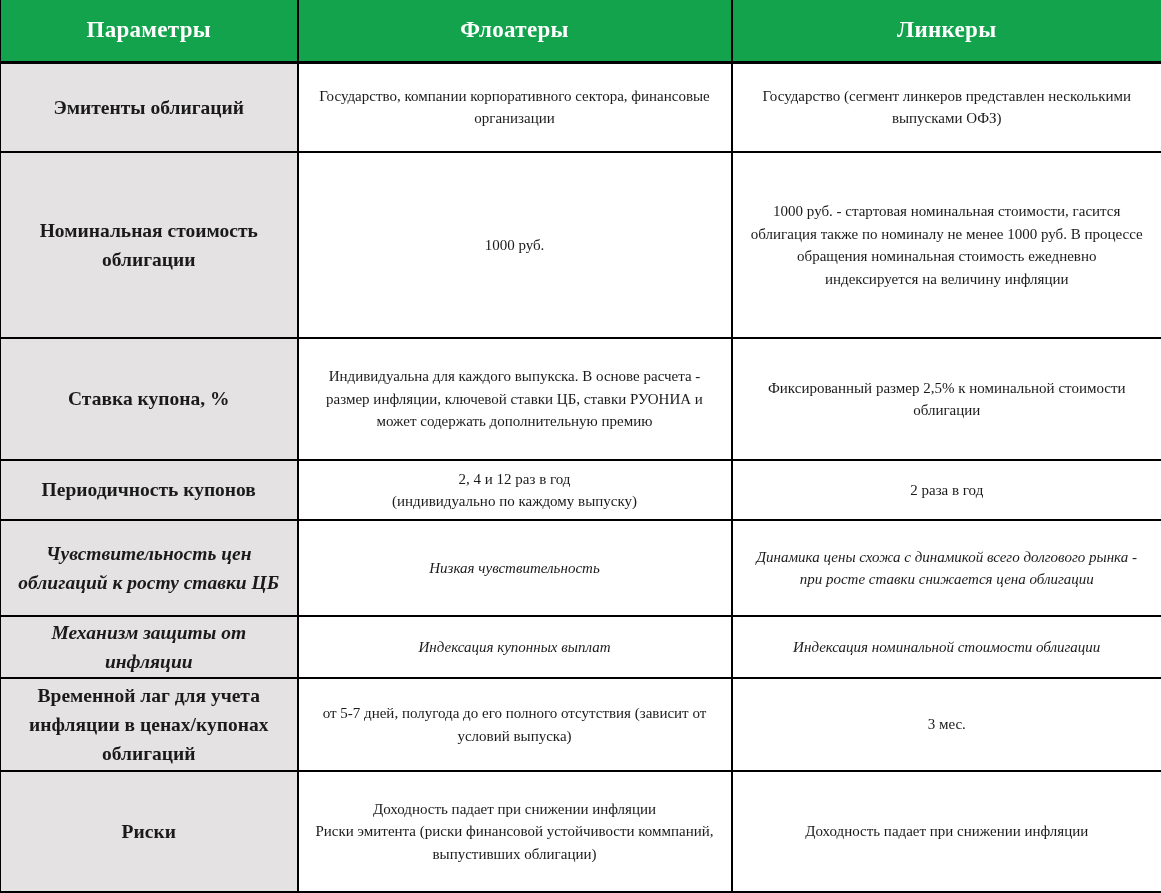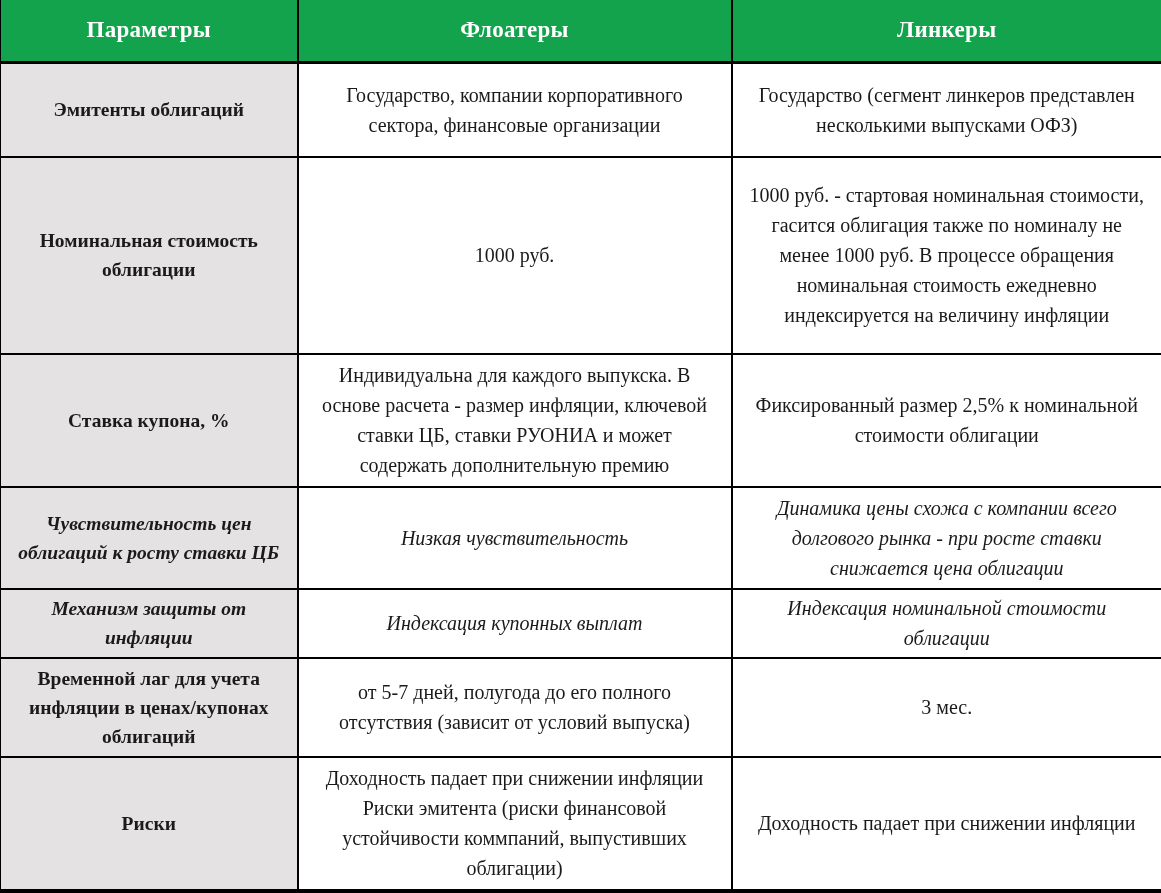--- a/index.html
+++ b/index.html
@@ -55,21 +55,21 @@
     background: var(--param_bg);
     color: var(--body_text);
     font-weight: bold;
     font-size: 19.5px;
     line-height: 1.5;
     padding: 0 10px;
   }
   td.val {
     background: var(--cell_bg);
     color: var(--body_text);
-    font-size: 20px;
+    font-size: 15px;
     line-height: 1.5;
     padding: 2px 16px;
   }
   
   tr.r-head { height: 62px; padding-left: 34px; }
   tr.r-0 { height: 90px; }
   tr.r-1 { height: 186px; }
   tr.r-2 { height: 122px; }
   tr.r-3 { height: 60px; }
   tr.r-4 { height: 96px; font-style: italic; }
@@ -103,24 +103,30 @@
       <tr class="r-1">
         <td class="param">Номинальная стоимость облигации</td>
         <td class="val">1000 руб.</td>
         <td class="val">1000 руб. - стартовая номинальная стоимости, гасится облигация также по номиналу не менее 1000 руб. В процессе обращения номинальная стоимость ежедневно индексируется на величину инфляции</td>
       </tr>
       <tr class="r-2">
         <td class="param">Ставка купона, %</td>
         <td class="val">Индивидуальна для каждого выпукска. В основе расчета - размер  инфляции, ключевой ставки ЦБ, ставки РУОНИА и может содержать дополнительную премию</td>
         <td class="val">Фиксированный размер 2,5% к номинальной стоимости облигации</td>
       </tr>
+      <tr class="r-3">
+        <td class="param">Периодичность купонов</td>
+        <td class="val">2, 4 и 12 раз в год
+(индивидуально по каждому выпуску)</td>
+        <td class="val">2 раза в год</td>
+      </tr>
       <tr class="r-4">
         <td class="param">Чувствительность цен облигаций к росту ставки ЦБ</td>
         <td class="val">Низкая чувствительность</td>
-        <td class="val">Динамика цены схожа с компании всего долгового рынка - при росте ставки снижается цена облигации</td>
+        <td class="val">Динамика цены схожа с динамикой всего долгового рынка - при росте ставки снижается цена облигации</td>
       </tr>
       <tr class="r-5">
         <td class="param">Механизм защиты от инфляции</td>
         <td class="val">Индексация купонных выплат</td>
         <td class="val">Индексация  номинальной стоимости облигации</td>
       </tr>
       <tr class="r-6">
         <td class="param">Временной лаг для учета инфляции в ценах/купонах облигаций</td>
         <td class="val">от 5-7 дней, полугода до его полного отсутствия (зависит от условий  выпуска)</td>
         <td class="val">3 мес.</td>

